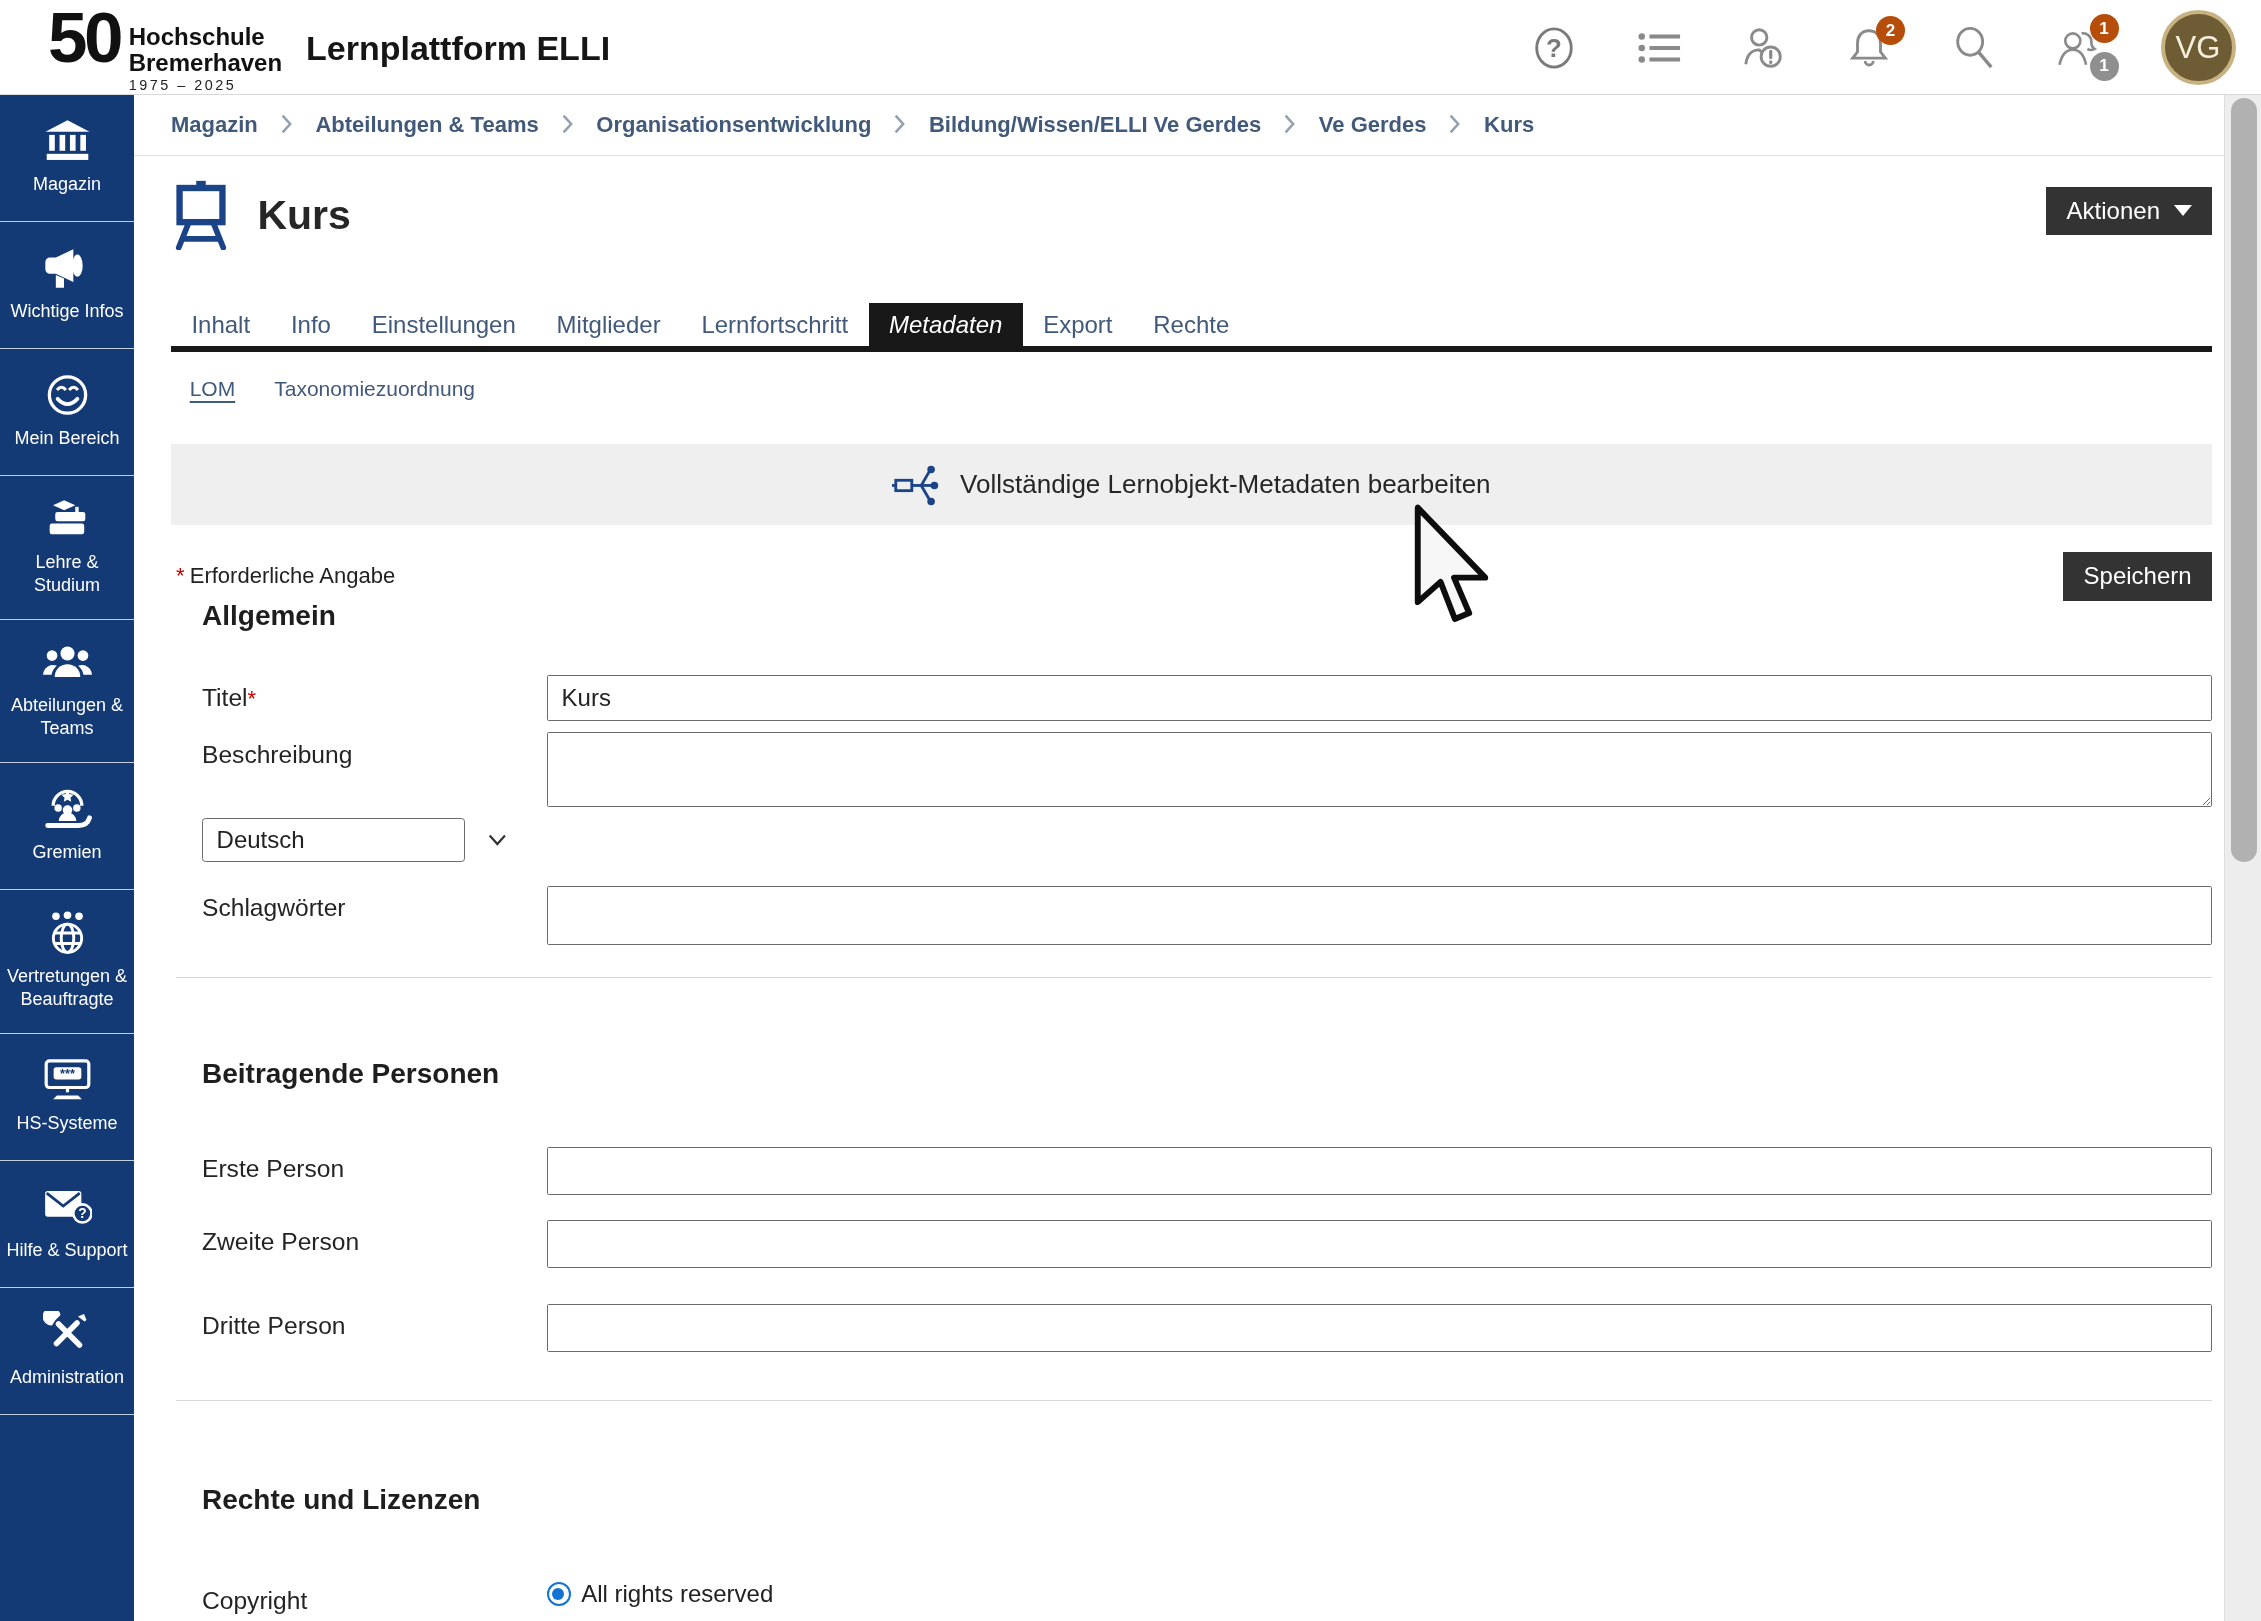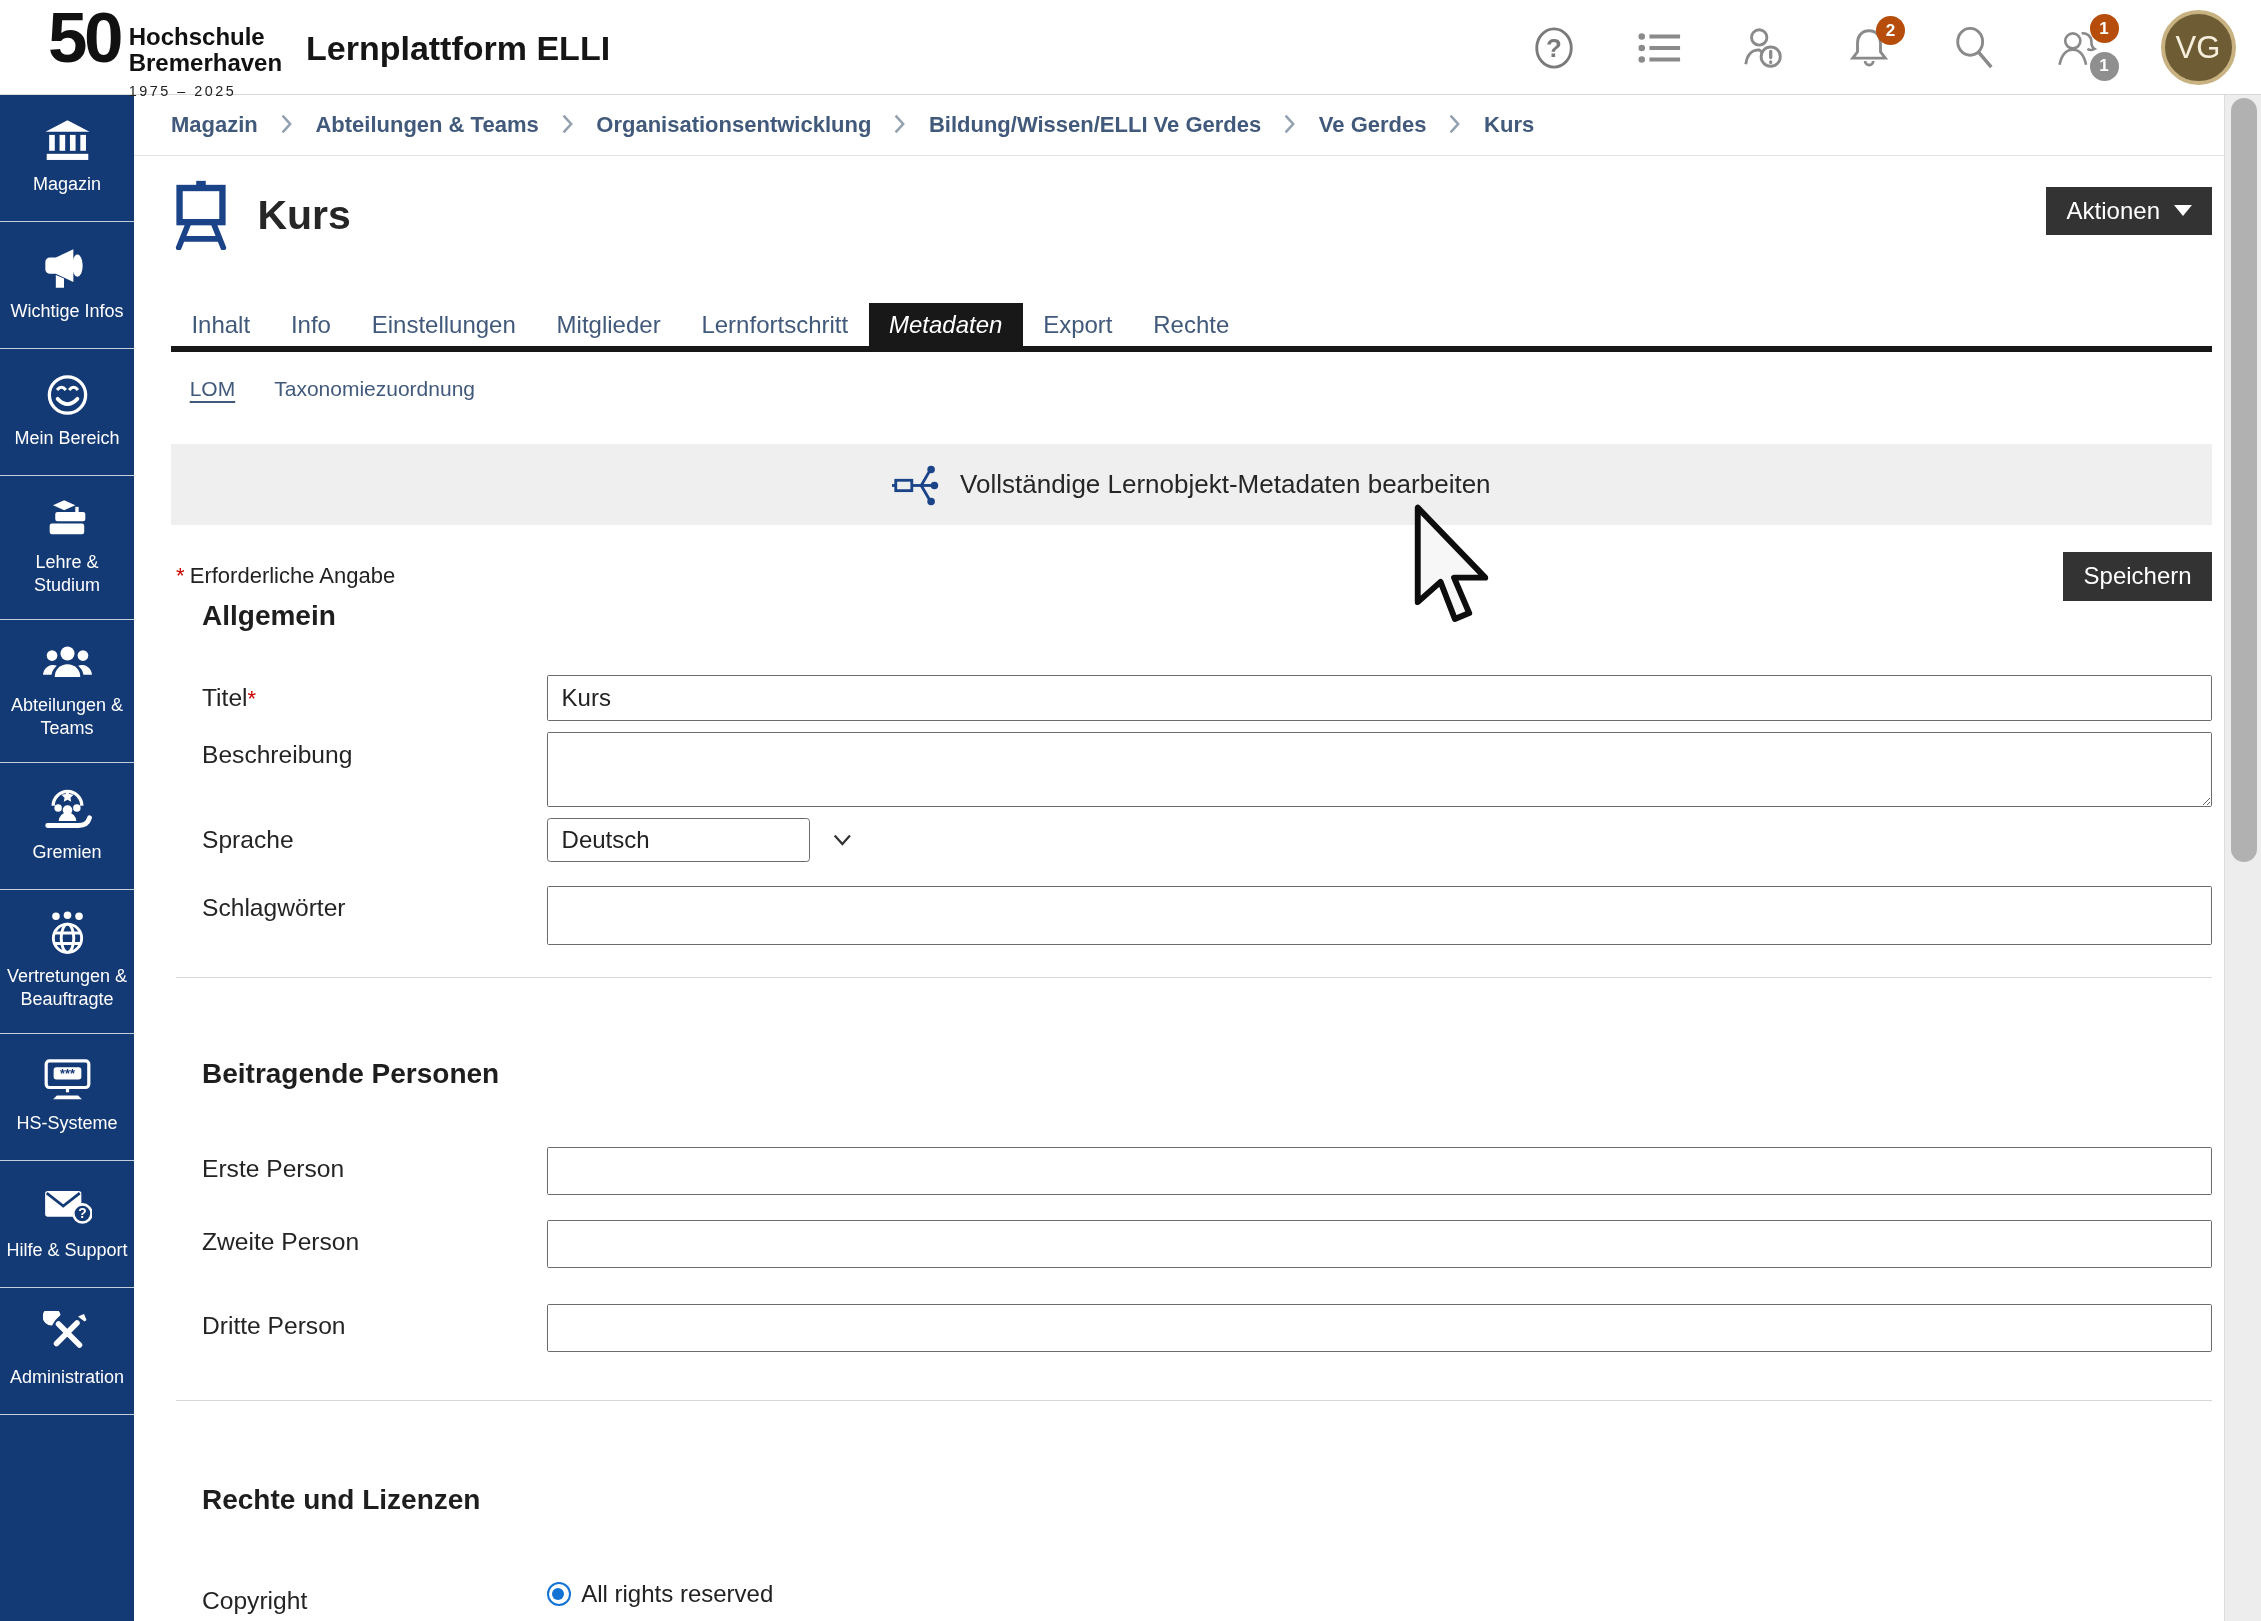--- a/index.html
+++ b/index.html
@@ -7,21 +7,21 @@
   body { font-family:"Liberation Sans", sans-serif; background:#fff; overflow:hidden; }
   .screen { position:relative; width:2261px; height:1621px; background:#fff; overflow:hidden; }
 
   
   .topbar { position:absolute; left:0; top:0; width:2261px; height:95px; background:#fff;
             border-bottom:1.7px solid #d9d9d9; z-index:10; }
   .logo { position:absolute; left:48px; top:2px; display:flex; align-items:flex-start; cursor:pointer; }
   .logo-number { font-size:71px; font-weight:bold; color:#111; line-height:71px; letter-spacing:-3.4px; }
   .logo-textblock { margin-left:8.5px; margin-top:22px; }
   .logo-line { font-size:24px; font-weight:bold; color:#111; line-height:25.5px; }
-  .logo-years { font-size:14.4px; color:#222; letter-spacing:2.5px; margin-top:8px; }
+  .logo-years { font-size:14.4px; color:#222; letter-spacing:2.5px; margin-top:2px; }
   .app-title { position:absolute; left:306px; top:29px; font-size:34px; font-weight:bold; color:#161616; }
 
   .top-icons { position:absolute; right:25.5px; top:0; height:95px; display:flex; align-items:center; gap:59px; }
   .tool-icon { position:relative; width:46px; height:46px; display:flex; align-items:center; justify-content:center; cursor:pointer; }
   .tool-icon svg { width:46px; height:46px; }
   .badge { position:absolute; min-width:29px; height:29px; border-radius:50%; color:#fff; font-size:17px;
            font-weight:bold; display:flex; align-items:center; justify-content:center; }
   .badge.orange { background:#b64d0a; }
   .badge.gray { background:#8f8f8f; }
   .badge.bell-pos { top:-8.5px; right:-13.6px; }
@@ -416,21 +416,20 @@
       </div>
 
       <div class="form-row row-beschreibung">
         <div class="form-label">Beschreibung</div>
         <div class="form-value">
           <textarea class="txt-input" style=""></textarea>
         </div>
       </div>
 
       <div class="form-row row-sprache">
-        <div class="form-label">Sprache</div>
         <div class="form-value">
           <div class="select-wrap">
             <select class="txt-input">
               <option>Deutsch</option>
             </select>
             <span class="select-chevron">
               <svg viewBox="0 0 22 16" fill="none" stroke="#333" stroke-width="2.6">
                   <path d="M2 3 L11 13 L20 3"></path>
                 </svg>
             </span>

